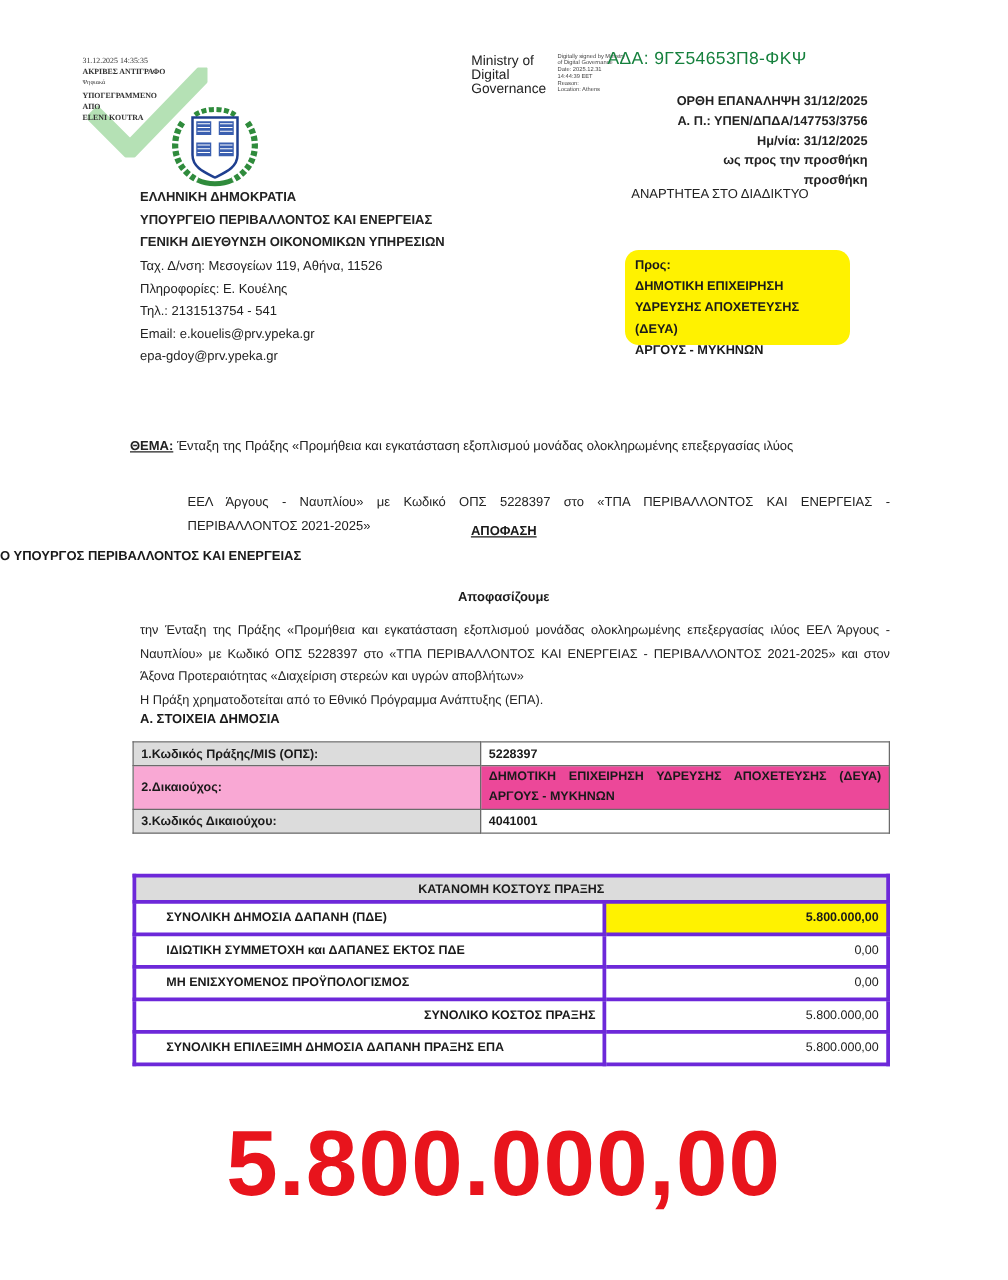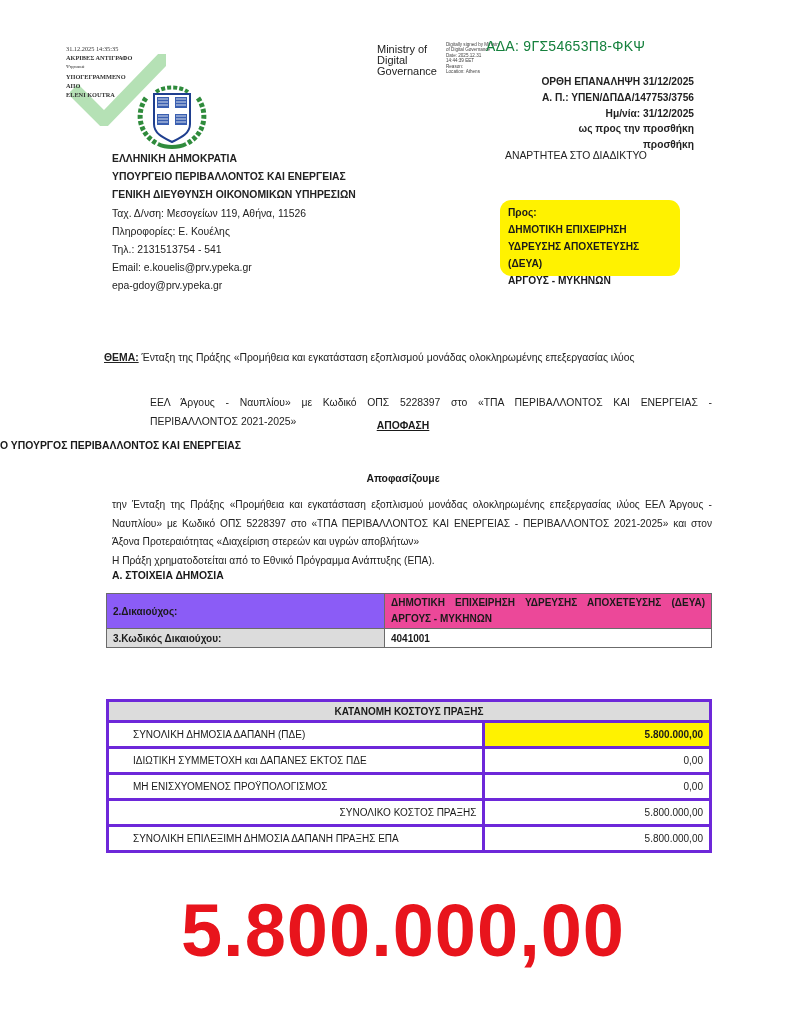--- a/index.html
+++ b/index.html
@@ -46,30 +46,30 @@
 
   .body-text { left: 112px; top: 496px; width: 600px; font-size: 10.2px; line-height: 18.6px; color: #222; text-align: justify; }
   .body-text p { margin: 0; }
   .section-a { left: 112px; top: 570px; font-size: 10.4px; font-weight: bold; }
 
   
   table { border-collapse: collapse; }
   .tblA { left: 106px; top: 593px; width: 606px; font-size: 10px; }
   .tblA td { border: 1px solid #6b6b6b; padding: 1px 6px; height: 16px; vertical-align: middle; }
   .tblA td.k { background: #dcdcdc; font-weight: bold; width: 265px; }
-  .tblA tr.hl td.k { background: #8b5cf6; margin-left: 24px; }
+  .tblA tr.hl td.k { background: #f9a8d4; margin-left: 24px; }
   .tblA tr.hl td.v { background: #ec4899; }
   .tblA td.v { font-weight: bold; }
   .tblA td.v .just { text-align: justify; text-align-last: justify; display: block; line-height: 16px; }
 
   
   .tblB { left: 106px; top: 699px; width: 606px; font-size: 10px; }
   .tblB td { border: 3px solid #6d28d9; padding: 2px 6px; height: 19px; vertical-align: middle; }
   .tblB tr.head td { background: #dcdcdc; text-align: center; font-weight: bold; height: 14px; }
-  .tblB td.k { font-weight: normal; width: 357px; padding-left: 24px; }
+  .tblB td.k { font-weight: bold; width: 357px; padding-left: 24px; }
   .tblB td.k.right { text-align: right; }
   .tblB td.v { text-align: right; width: 220px; }
   .tblB td.v.hl { background: #fff200; font-weight: bold; }
 
   .big-amount { left: 0; width: 806px; top: 886px; text-align: center; font-size: 74px; font-weight: bold; color: #e8141c; letter-spacing: 1px; line-height: 90px; }
 </style>
 </head>
 <body>
 
 <div class="abs stamp">
@@ -157,20 +157,24 @@
 <div class="abs decide">Αποφασίζουμε</div>
 
 <div class="abs body-text">
   <p>την Ένταξη της Πράξης «Προμήθεια και εγκατάσταση εξοπλισμού μονάδας ολοκληρωμένης επεξεργασίας ιλύος ΕΕΛ Άργους - Ναυπλίου» με Κωδικό ΟΠΣ 5228397 στο «ΤΠΑ ΠΕΡΙΒΑΛΛΟΝΤΟΣ ΚΑΙ ΕΝΕΡΓΕΙΑΣ - ΠΕΡΙΒΑΛΛΟΝΤΟΣ 2021-2025» και στον Άξονα Προτεραιότητας «Διαχείριση στερεών και υγρών αποβλήτων»</p>
   <p> Η Πράξη χρηματοδοτείται από το Εθνικό Πρόγραμμα Ανάπτυξης (ΕΠΑ).</p>
 </div>
 <div class="abs section-a">Α. ΣΤΟΙΧΕΙΑ ΔΗΜΟΣΙΑ</div>
 
 <table class="abs tblA">
   <tbody>
+      <tr>
+    <td class="k">1.Κωδικός Πράξης/MIS (ΟΠΣ):</td>
+    <td class="v">5228397</td>
+  </tr>
   <tr class="hl">
     <td class="k">2.Δικαιούχος:</td>
     <td class="v">
       <span class="just">ΔΗΜΟΤΙΚΗ ΕΠΙΧΕΙΡΗΣΗ ΥΔΡΕΥΣΗΣ ΑΠΟΧΕΤΕΥΣΗΣ (ΔΕΥΑ)</span>
       <span style="display:block; line-height:16px;">ΑΡΓΟΥΣ - ΜΥΚΗΝΩΝ</span>
     </td>
   </tr>
   <tr>
     <td class="k">3.Κωδικός Δικαιούχου:</td>
     <td class="v">4041001</td>

